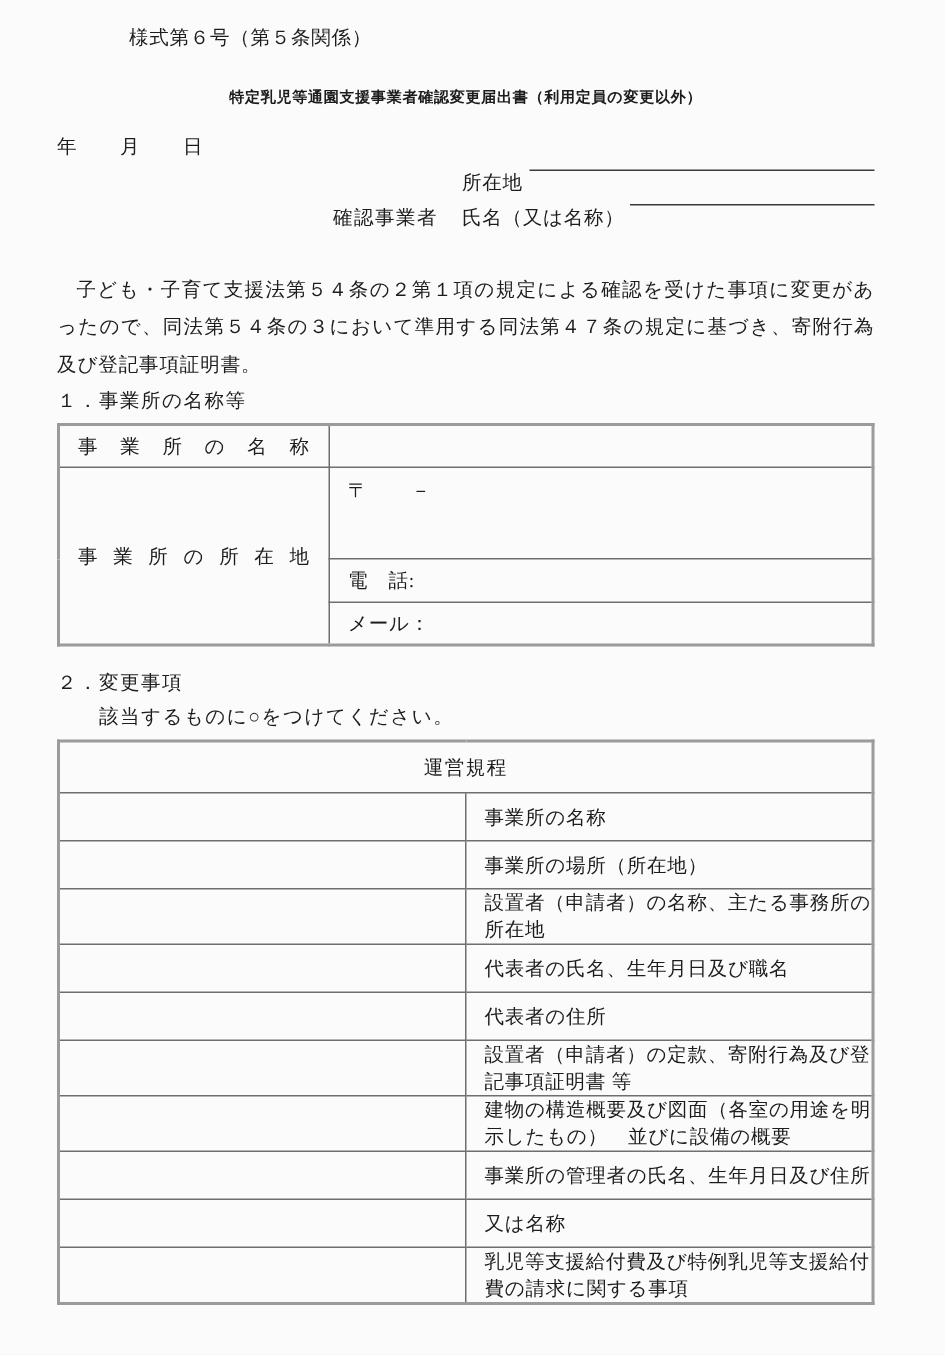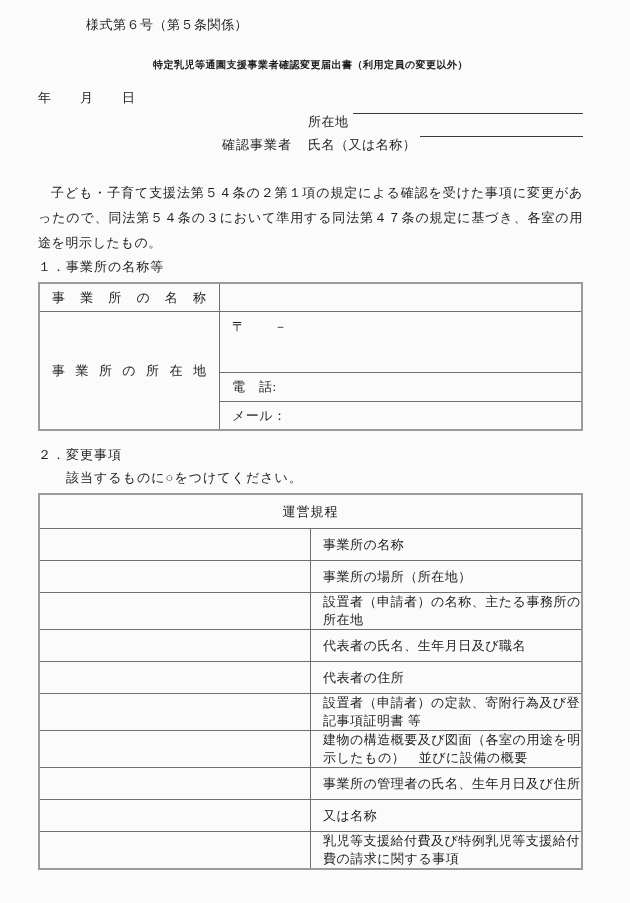--- a/index.html
+++ b/index.html
@@ -66,21 +66,21 @@
       <span class="op-label">所在地</span>
       <span class="op-line"></span>
     </div>
     <div class="op-row">
       <span class="op-role">確認事業者</span>
       <span class="op-label">氏名（又は名称）</span>
       <span class="op-line"></span>
     </div>
   </div>
 
-  <div class="body-par">子ども・子育て支援法第５４条の２第１項の規定による確認を受けた事項に変更があったので、同法第５４条の３において準用する同法第４７条の規定に基づき、各室の用途を明示したもの。</div>
+  <div class="body-par">子ども・子育て支援法第５４条の２第１項の規定による確認を受けた事項に変更があったので、同法第５４条の３において準用する同法第４７条の規定に基づき、寄附行為及び登記事項証明書。</div>
 
   <div class="sec-heading">１．事業所の名称等</div>
 
   <table class="t1">
     <tbody>
         <tr class="r-name">
       <td class="lab">事業所の名称</td>
       <td></td>
     </tr>
     <tr>

